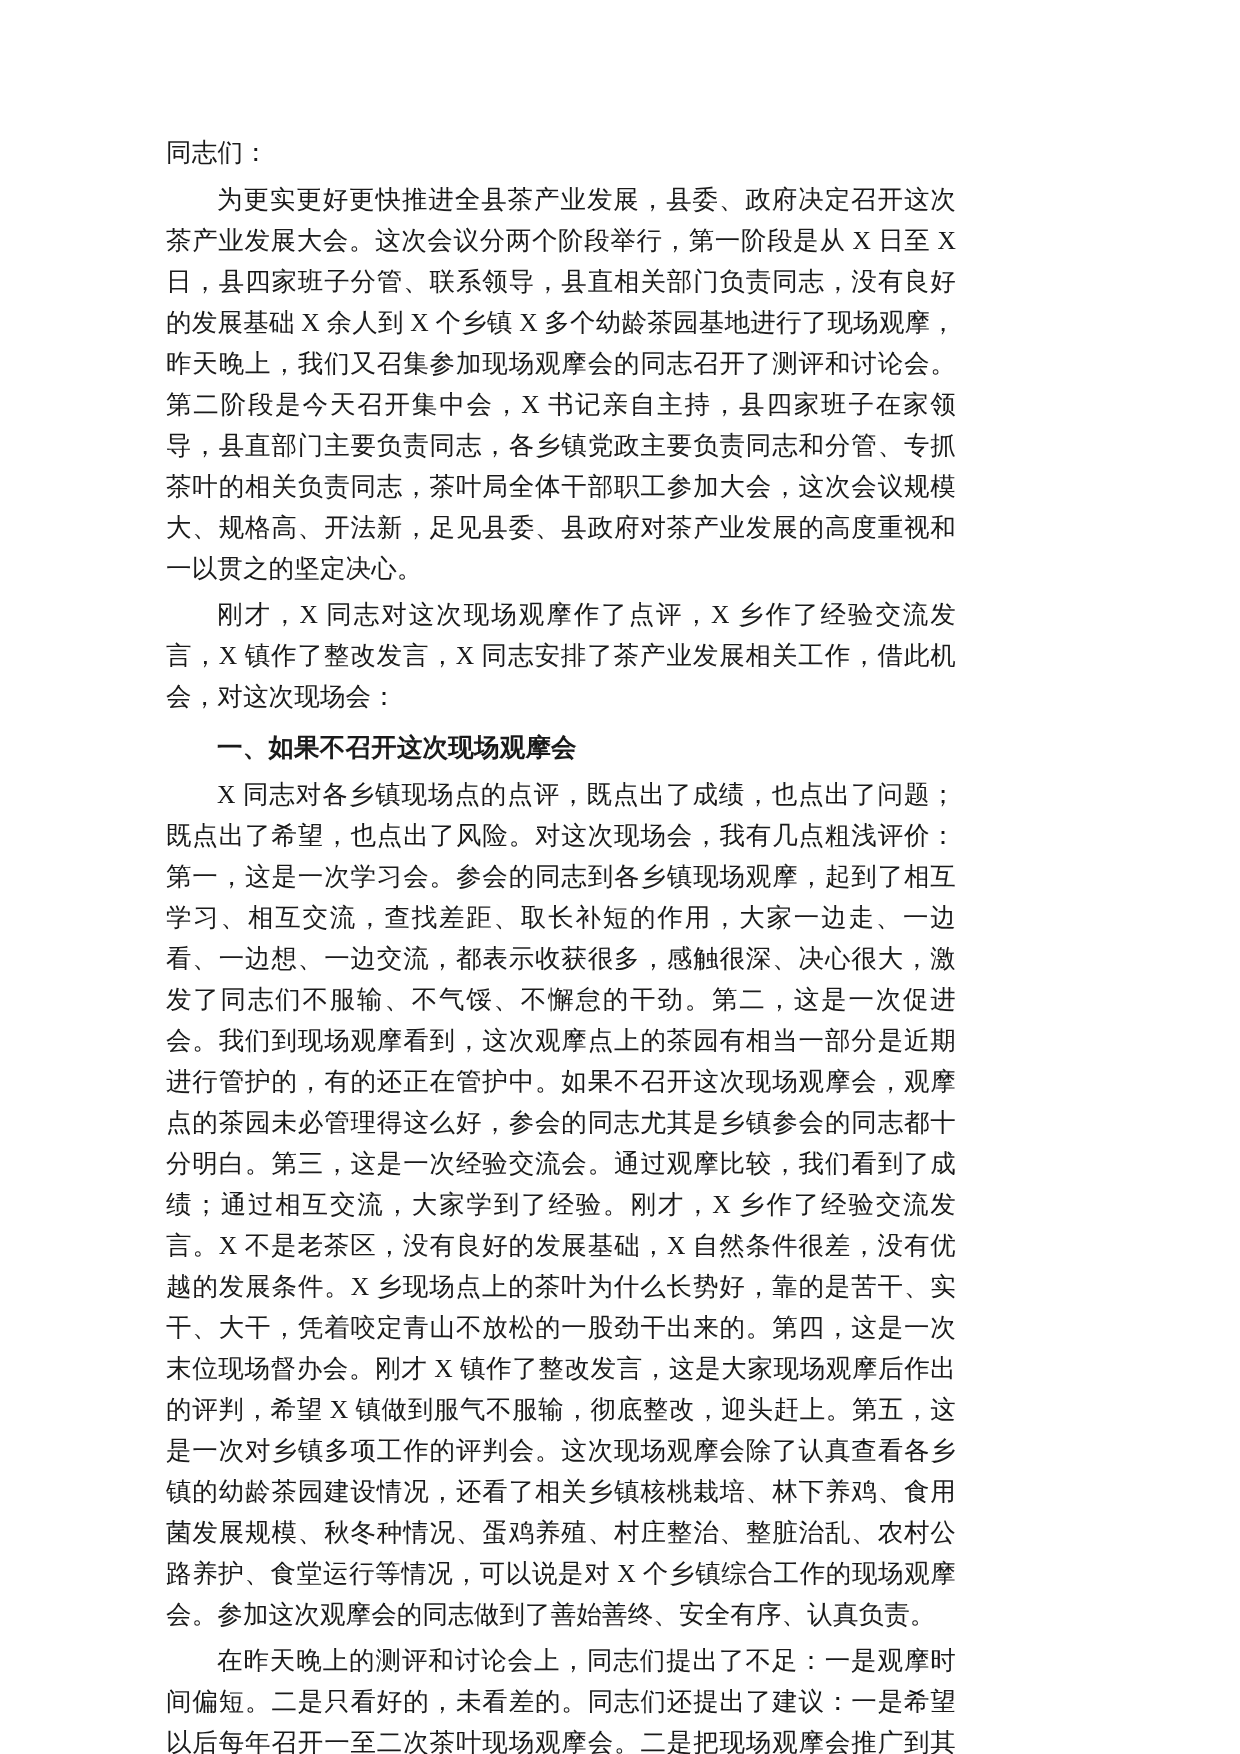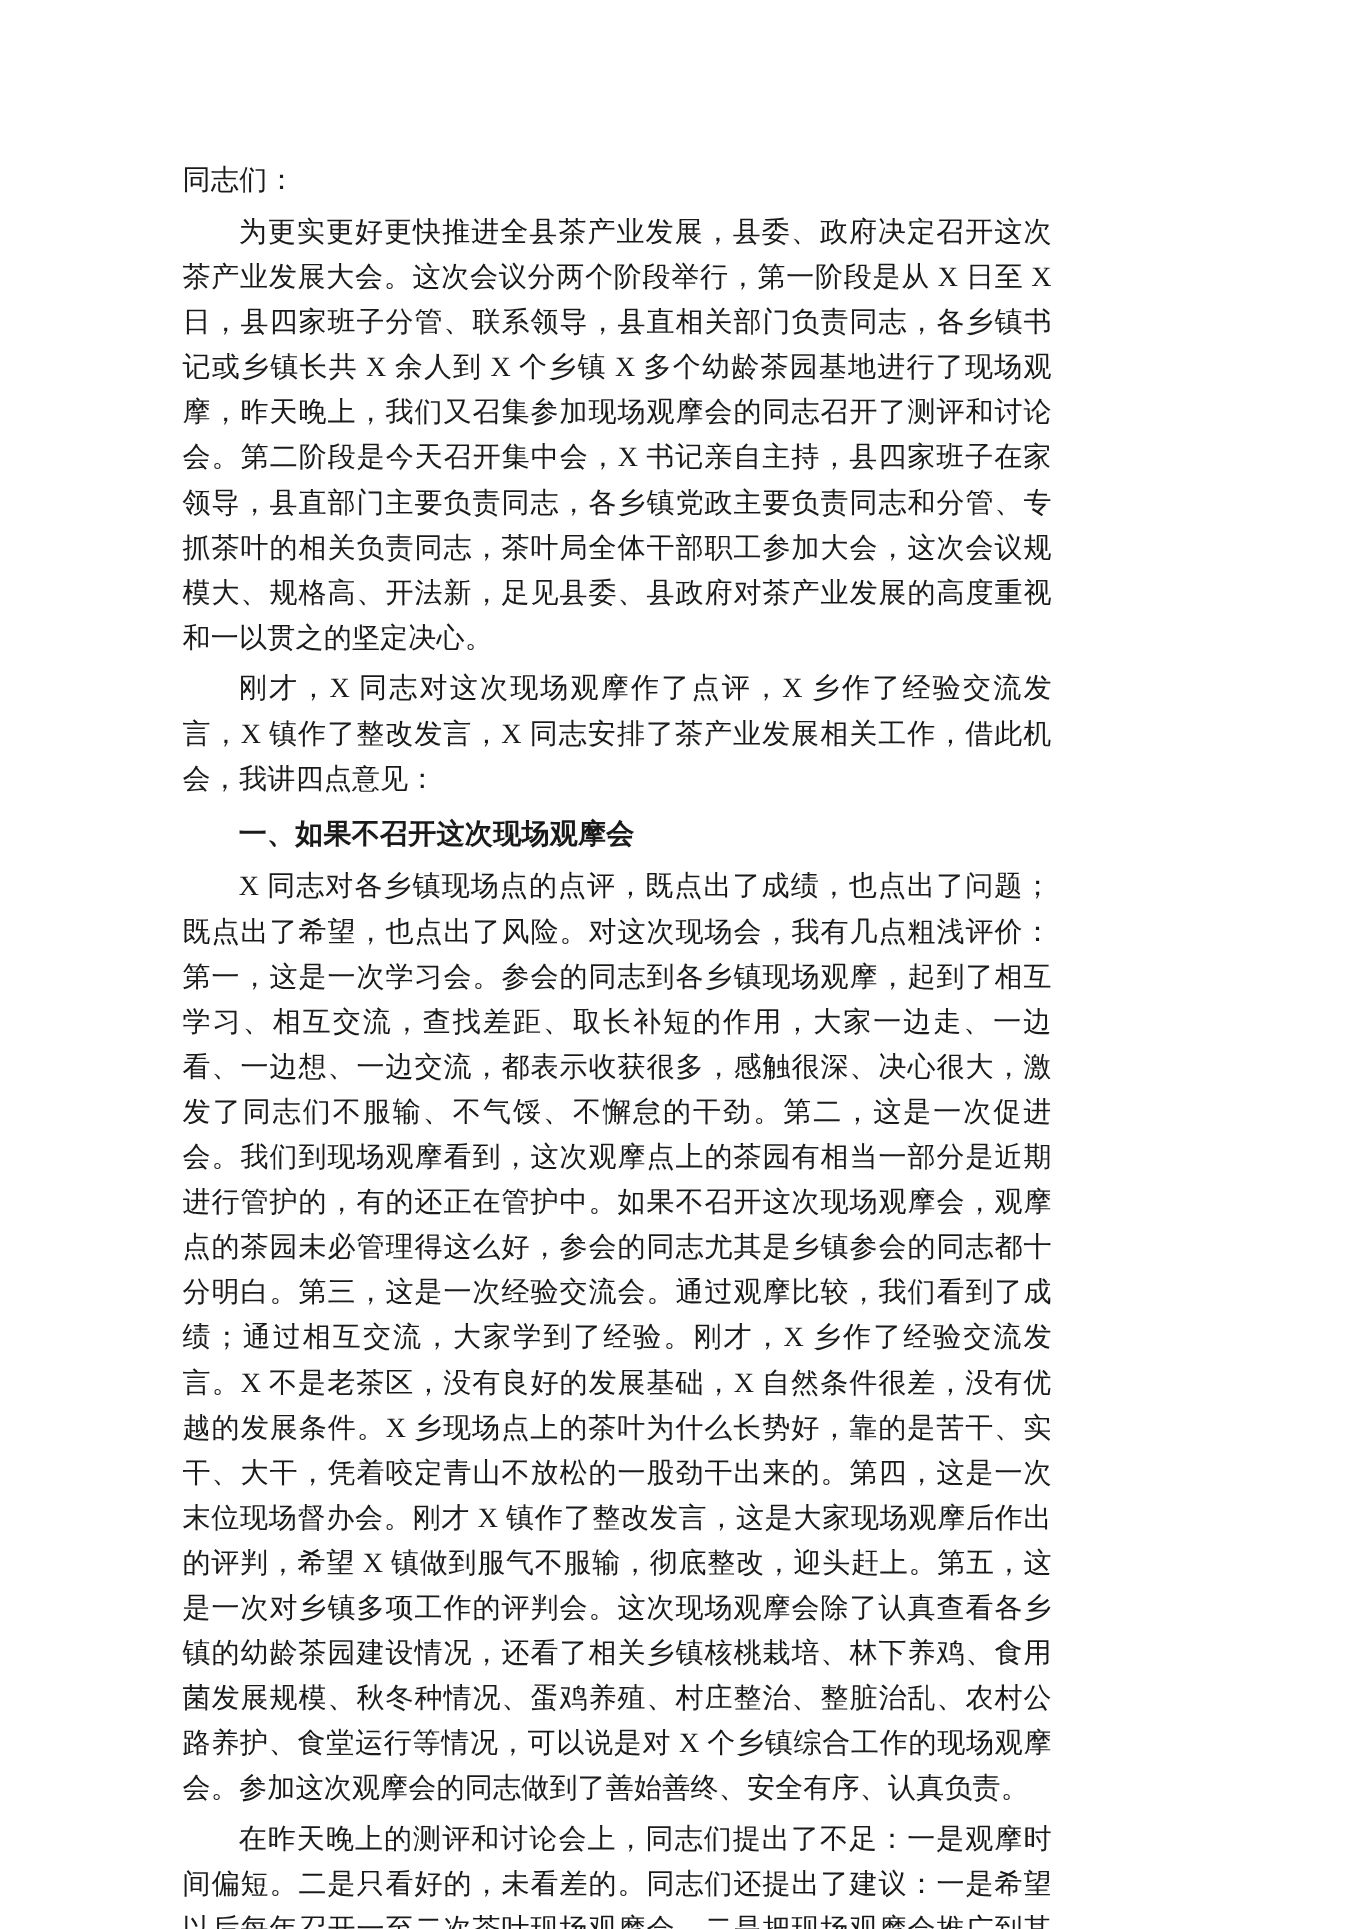--- a/index.html
+++ b/index.html
@@ -24,21 +24,21 @@
   .content {
     position: absolute;
     left: 166px;
     top: 132px;
     width: 790px;
   }
   .salutation {
     font-size: 25.5px;
     line-height: 41px;
     letter-spacing: 0.2px;
-    margin: 11px 0 6px 0;
+    margin: 0 0 6px 0;
     text-align: justify;
     text-justify: inter-ideograph;
   }
   p.body-para {
     font-size: 25.5px;
     line-height: 41px;
     letter-spacing: 0.15px;
     margin: 0 0 5px 0;
     text-indent: 2em;
     text-align: justify;
@@ -56,23 +56,23 @@
   }
 </style>
 </head>
 <body>
 
 <div class="page">
   <div class="content">
 
     <p class="salutation">同志们：</p>
 
-    <p class="body-para">为更实更好更快推进全县茶产业发展，县委、政府决定召开这次茶产业发展大会。这次会议分两个阶段举行，第一阶段是从 X 日至 X 日，县四家班子分管、联系领导，县直相关部门负责同志，各乡镇书记或乡镇长共 X 余人到 X 个乡镇 X 多个幼龄茶园基地进行了现场观摩，昨天晚上，我们又召集参加现场观摩会的同志召开了测评和讨论会。第二阶段是今天召开集中会，X 书记亲自主持，县四家班子在家领导，县直部门主要负责同志，各乡镇党政主要负责同志和分管、专抓茶叶的相关负责同志，茶叶局全体干部职工参加大会，这次会议规模大、规格高、开法新，足见县委、县政府对茶产业发展的高度重视和一以贯之的坚定决心。</p>
+    <p class="body-para">为更实更好更快推进全县茶产业发展，县委、政府决定召开这次茶产业发展大会。这次会议分两个阶段举行，第一阶段是从 X 日至 X 日，县四家班子分管、联系领导，县直相关部门负责同志，没有良好的发展基础 X 余人到 X 个乡镇 X 多个幼龄茶园基地进行了现场观摩，昨天晚上，我们又召集参加现场观摩会的同志召开了测评和讨论会。第二阶段是今天召开集中会，X 书记亲自主持，县四家班子在家领导，县直部门主要负责同志，各乡镇党政主要负责同志和分管、专抓茶叶的相关负责同志，茶叶局全体干部职工参加大会，这次会议规模大、规格高、开法新，足见县委、县政府对茶产业发展的高度重视和一以贯之的坚定决心。</p>
 
-    <p class="body-para">刚才，X 同志对这次现场观摩作了点评，X 乡作了经验交流发言，X 镇作了整改发言，X 同志安排了茶产业发展相关工作，借此机会，我讲四点意见：</p>
+    <p class="body-para">刚才，X 同志对这次现场观摩作了点评，X 乡作了经验交流发言，X 镇作了整改发言，X 同志安排了茶产业发展相关工作，借此机会，对这次现场会：</p>
 
     <h2 class="section-heading">一、如果不召开这次现场观摩会</h2>
 
     <p class="body-para">X 同志对各乡镇现场点的点评，既点出了成绩，也点出了问题；既点出了希望，也点出了风险。对这次现场会，我有几点粗浅评价：第一，这是一次学习会。参会的同志到各乡镇现场观摩，起到了相互学习、相互交流，查找差距、取长补短的作用，大家一边走、一边看、一边想、一边交流，都表示收获很多，感触很深、决心很大，激发了同志们不服输、不气馁、不懈怠的干劲。第二，这是一次促进会。我们到现场观摩看到，这次观摩点上的茶园有相当一部分是近期进行管护的，有的还正在管护中。如果不召开这次现场观摩会，观摩点的茶园未必管理得这么好，参会的同志尤其是乡镇参会的同志都十分明白。第三，这是一次经验交流会。通过观摩比较，我们看到了成绩；通过相互交流，大家学到了经验。刚才，X 乡作了经验交流发言。X 不是老茶区，没有良好的发展基础，X 自然条件很差，没有优越的发展条件。X 乡现场点上的茶叶为什么长势好，靠的是苦干、实干、大干，凭着咬定青山不放松的一股劲干出来的。第四，这是一次末位现场督办会。刚才 X 镇作了整改发言，这是大家现场观摩后作出的评判，希望 X 镇做到服气不服输，彻底整改，迎头赶上。第五，这是一次对乡镇多项工作的评判会。这次现场观摩会除了认真查看各乡镇的幼龄茶园建设情况，还看了相关乡镇核桃栽培、林下养鸡、食用菌发展规模、秋冬种情况、蛋鸡养殖、村庄整治、整脏治乱、农村公路养护、食堂运行等情况，可以说是对 X 个乡镇综合工作的现场观摩会。参加这次观摩会的同志做到了善始善终、安全有序、认真负责。</p>
 
     <p class="body-para">在昨天晚上的测评和讨论会上，同志们提出了不足：一是观摩时间偏短。二是只看好的，未看差的。同志们还提出了建议：一是希望以后每年召开一至二次茶叶现场观摩会。二是把现场观摩会推广到其他重点工作中去，对于大家提出的建议，我们将认真研究，切实加以完善。</p>
 
   </div>
 </div>
 

